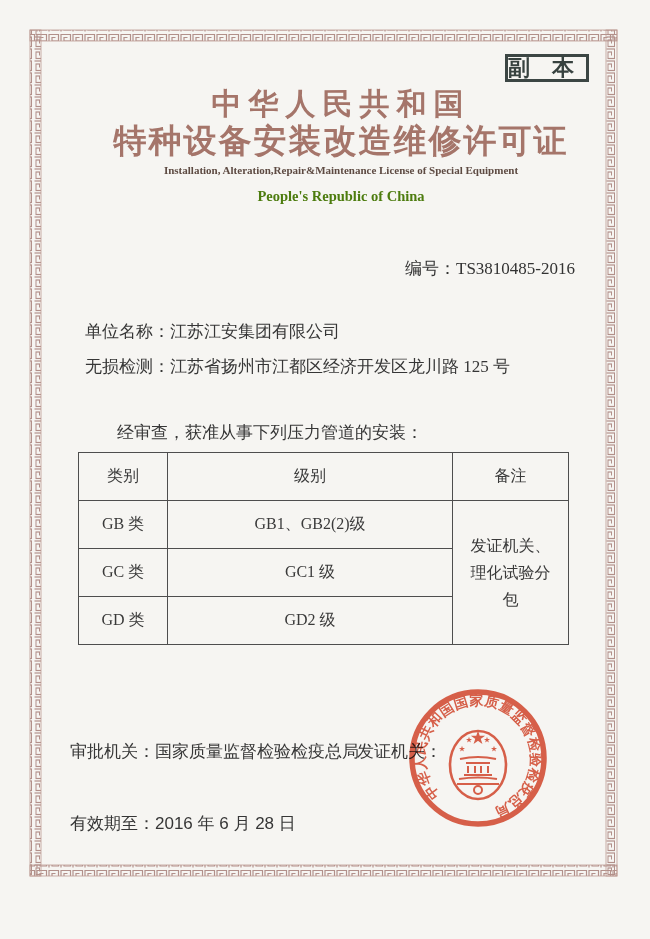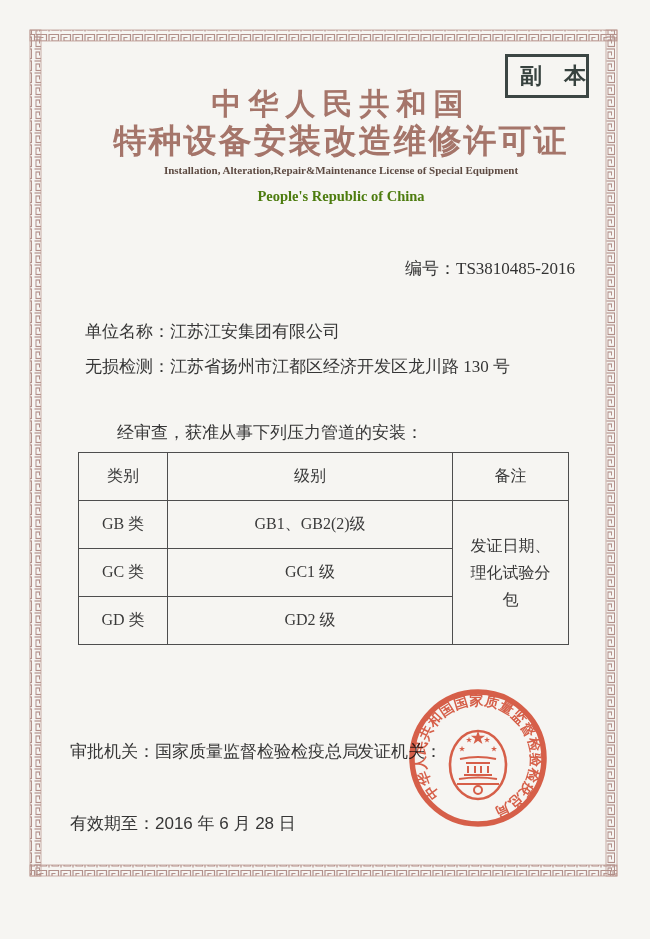--- a/index.html
+++ b/index.html
@@ -6,23 +6,23 @@
   body{
     width:650px;height:939px;
     background:#f6f5f2;
     font-family:"Liberation Serif","DejaVu Serif",serif;
     position:relative;overflow:hidden;
   }
   .page{position:absolute;inset:0;width:650px;height:939px;}
   .border-svg{position:absolute;left:0;top:0;}
   .centered{position:absolute;left:0;width:650px;text-align:center;padding-left:16px;}
   .copy-badge{
-    position:absolute;left:505px;top:54px;width:84px;height:44px;
+    position:absolute;left:505px;top:54px;width:84px;height:28px;
     border:3px solid #3c4644;box-sizing:border-box;
-    display:flex;align-items:center;justify-content:flex-end;
+    display:flex;align-items:center;justify-content:flex-start;
     font-size:22px;font-weight:bold;color:#37423f;
   }
   .title-cn1{top:84px;font-size:30px;font-weight:bold;letter-spacing:7px;color:#a5756a;}
   .title-cn2{top:119px;font-size:33px;font-weight:bold;letter-spacing:2px;color:#a5756a;}
   .title-en1{top:164px;font-size:11px;font-weight:bold;color:#5d4a42;}
   .title-en2{top:188px;font-size:14.5px;font-weight:bold;color:#4d7c0f;}
   .subtitle{top:217px;font-size:26px;font-weight:600;letter-spacing:7px;color:#3d3d3d;}
   .license-no{position:absolute;right:75px;top:257px;font-size:17px;color:#333;}
   .field-line{position:absolute;left:85px;font-size:17px;color:#363636;}
   .fl-name{top:320px;}
@@ -81,42 +81,42 @@
   <div class="centered title-en2">People's Republic of China</div>
 
   <div class="license-no">
     <span>编号：</span><span>TS3810485-2016</span>
   </div>
 
   <div class="field-line fl-name">
     <span>单位名称：</span><span>江苏江安集团有限公司</span>
   </div>
   <div class="field-line fl-addr">
-    <span>无损检测：</span><span>江苏省扬州市江都区经济开发区龙川路 130 号</span>
+    <span>无损检测：</span><span>江苏省扬州市江都区经济开发区龙川路 125 号</span>
   </div>
 
   <div class="approval-note">经审查，获准从事下列压力管道的安装：</div>
 
   <table class="lic">
     <colgroup>
         <col style="width:89px">
         <col style="width:285px">
         <col style="width:116px">
       </colgroup>
     <tbody>
         <tr class="hrow">
       <th>类别</th>
       <th>级别</th>
       <th>备注</th>
     </tr>
     <tr class="r1">
       <td>GB 类</td>
       <td>GB1、GB2(2)级</td>
       <td class="remark" rowspan="3">
-        <div>发证日期、</div>
+        <div>发证机关、</div>
         <div>理化试验分包</div>
       </td>
     </tr>
     <tr class="r2">
       <td>GC 类</td>
       <td>GC1 级</td>
     </tr>
     <tr class="r3">
       <td>GD 类</td>
       <td>GD2 级</td>

